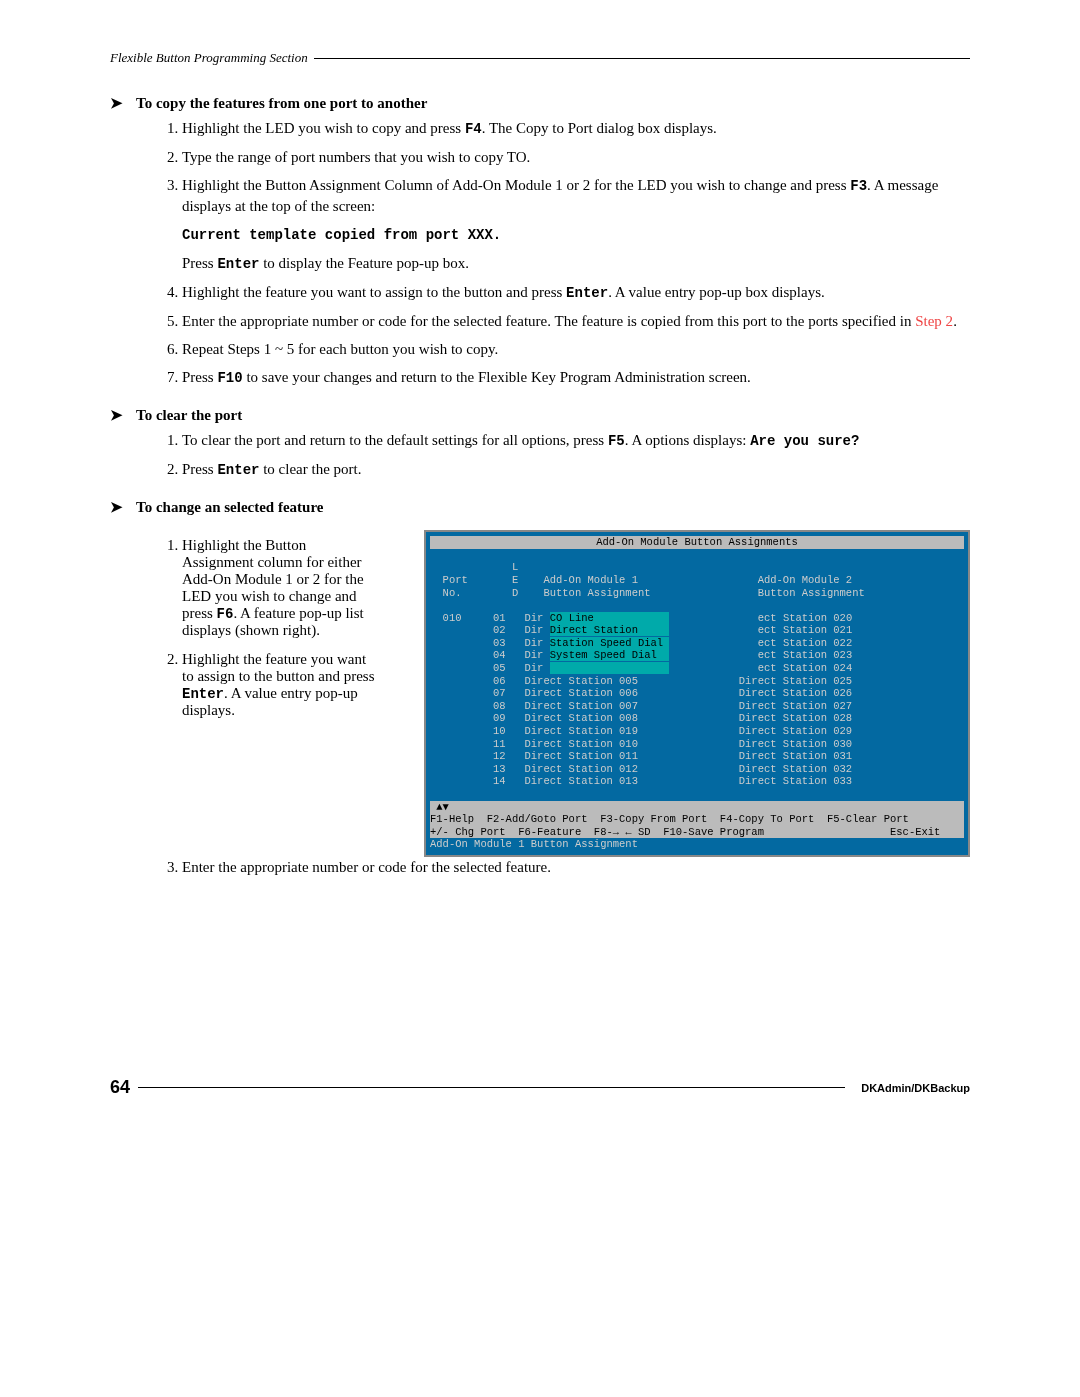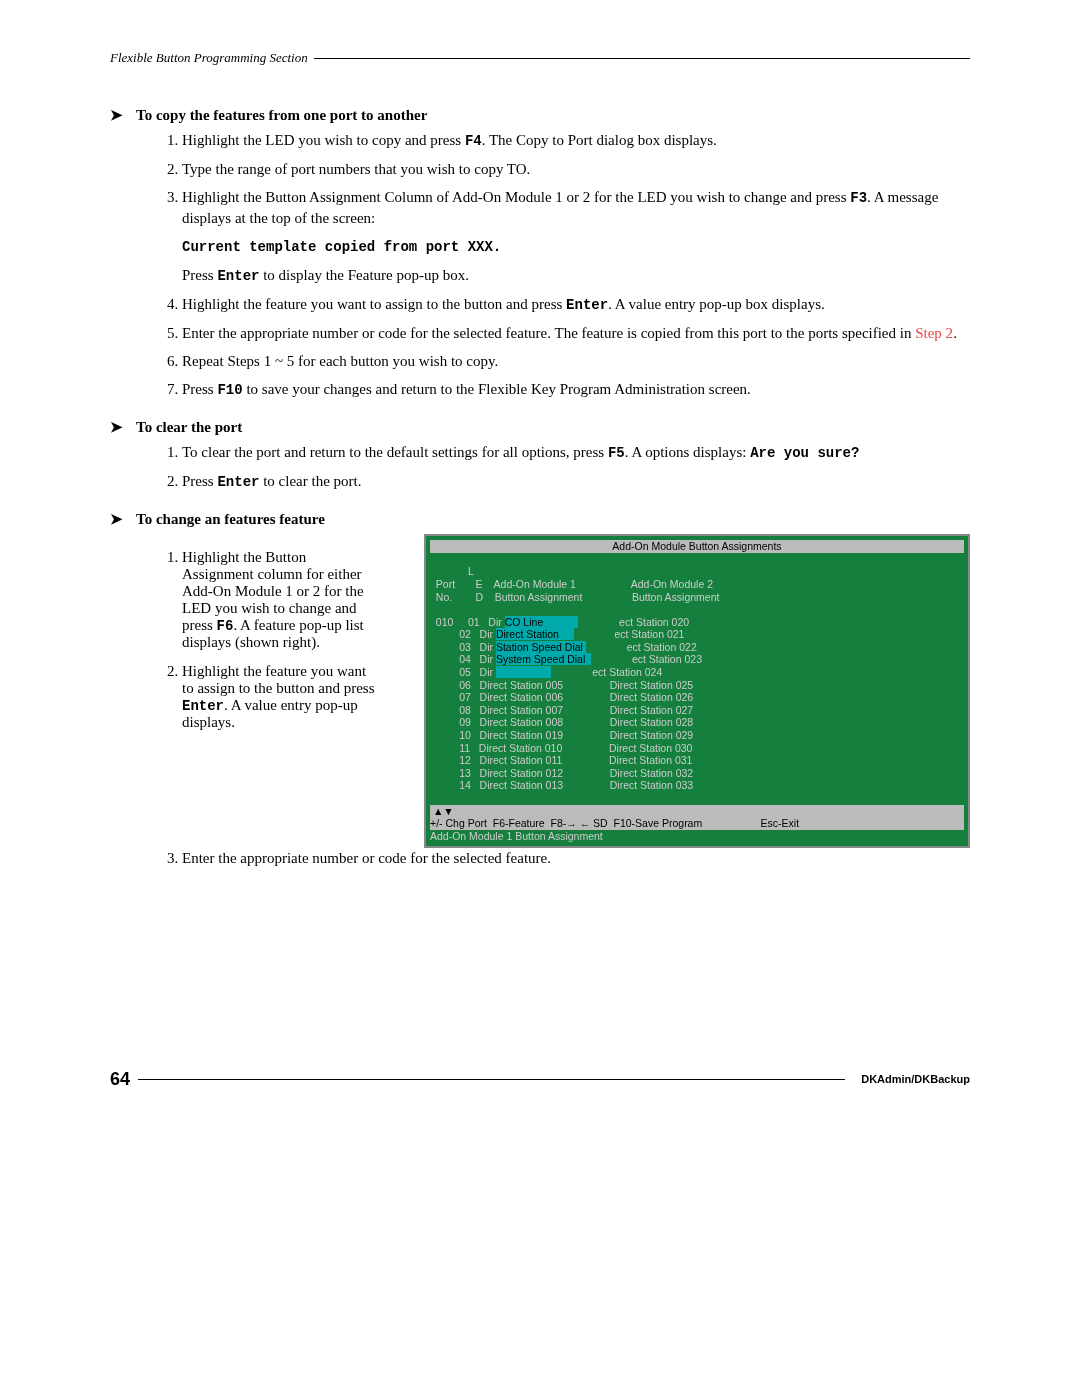--- a/index.html
+++ b/index.html
@@ -8,21 +8,21 @@
     color: #000;
     background: #fff;
     margin: 0;
     padding: 50px 110px 40px 110px;
     width: 1080px;
     box-sizing: border-box;
   }
   .header-line {
     display: flex;
     align-items: center;
-    margin-bottom: 40px;
+    margin-bottom: 28px;
   }
   .header-text {
     font-style: italic;
     font-size: 13px;
     white-space: nowrap;
     padding-right: 6px;
   }
   .header-rule {
     flex: 1;
     border-top: 1px solid #000;
@@ -78,29 +78,29 @@
   }
   .flex-col-left {
     flex: 0 0 270px;
   }
   .flex-col-left ol {
     margin-left: 72px;
     padding: 0;
   }
   .terminal {
     flex: 1;
-    background: #15803d;
+    background: #0369a1;
     color: #ccc;
-    font-family: Liberation Sans, sans-serif;
+    font-family: Liberation Mono, monospace;
     font-size: 10.5px;
     line-height: 1.2;
     padding: 4px;
     border: 2px solid #888;
     white-space: pre;
-    margin-top: 0;
+    margin-top: 8px;
   }
   .terminal .title {
     background: #bbb;
     display: block;
     text-align: center;
     color: #000;
   }
   .terminal .hl-cyan {
     background: #0aa;
     color: #000;
@@ -167,21 +167,21 @@
   </div>
   <ol class="ol">
     <li><span>To clear the port and return to the default settings for all options, press </span><span class="mono-bold">F5</span><span>. A options displays: </span><span class="mono-bold">Are you sure?</span></li>
     <li><span>Press </span><span class="mono-bold">Enter</span><span> to clear the port.</span></li>
   </ol>
 </div>
 
 <div class="section">
   <div class="section-head">
     <span class="arrow">➤</span>
-    <span>To change an features feature</span>
+    <span>To change an selected feature</span>
   </div>
 
   <div class="flex-row">
     <div class="flex-col-left">
       <ol>
         <li><span>Highlight the Button Assignment column for either Add-On Module 1 or 2 for the LED you wish to change and press </span><span class="mono-bold">F6</span><span>. A feature pop-up list displays (shown right).</span></li>
         <li style="margin-top:12px;"><span>Highlight the feature you want to assign to the button and press </span><span class="mono-bold">Enter</span><span>. A value entry pop-up displays.</span></li>
       </ol>
     </div>
     <div class="terminal" id="terminal"><span class="title">Add-On Module Button Assignments</span>
@@ -196,21 +196,21 @@
           05   Dir <span class="hl-cyan">                   </span>              ect Station 024
           06   Direct Station 005                Direct Station 025
           07   Direct Station 006                Direct Station 026
           08   Direct Station 007                Direct Station 027
           09   Direct Station 008                Direct Station 028
           10   Direct Station 019                Direct Station 029
           11   Direct Station 010                Direct Station 030
           12   Direct Station 011                Direct Station 031
           13   Direct Station 012                Direct Station 032
           14   Direct Station 013                Direct Station 033
-                                                                      <span class="bar"> ▲▼ </span><span class="bar">+/- Chg Port  F6-Feature  F8-→ ← SD  F10-Save Program                    Esc-Exit</span>Add-On Module 1 Button Assignment</div>
+                                                                      <span class="bar"> ▲▼ </span><span class="bar">F1-Help  F2-Add/Goto Port  F3-Copy From Port  F4-Copy To Port  F5-Clear Port</span><span class="bar">+/- Chg Port  F6-Feature  F8-→ ← SD  F10-Save Program                    Esc-Exit</span>Add-On Module 1 Button Assignment</div>
   </div>
 
   <ol class="ol" start="3">
     <li>Enter the appropriate number or code for the selected feature.</li>
   </ol>
 
 </div>
 
 <div class="footer">
   <span class="page-num">64</span>

